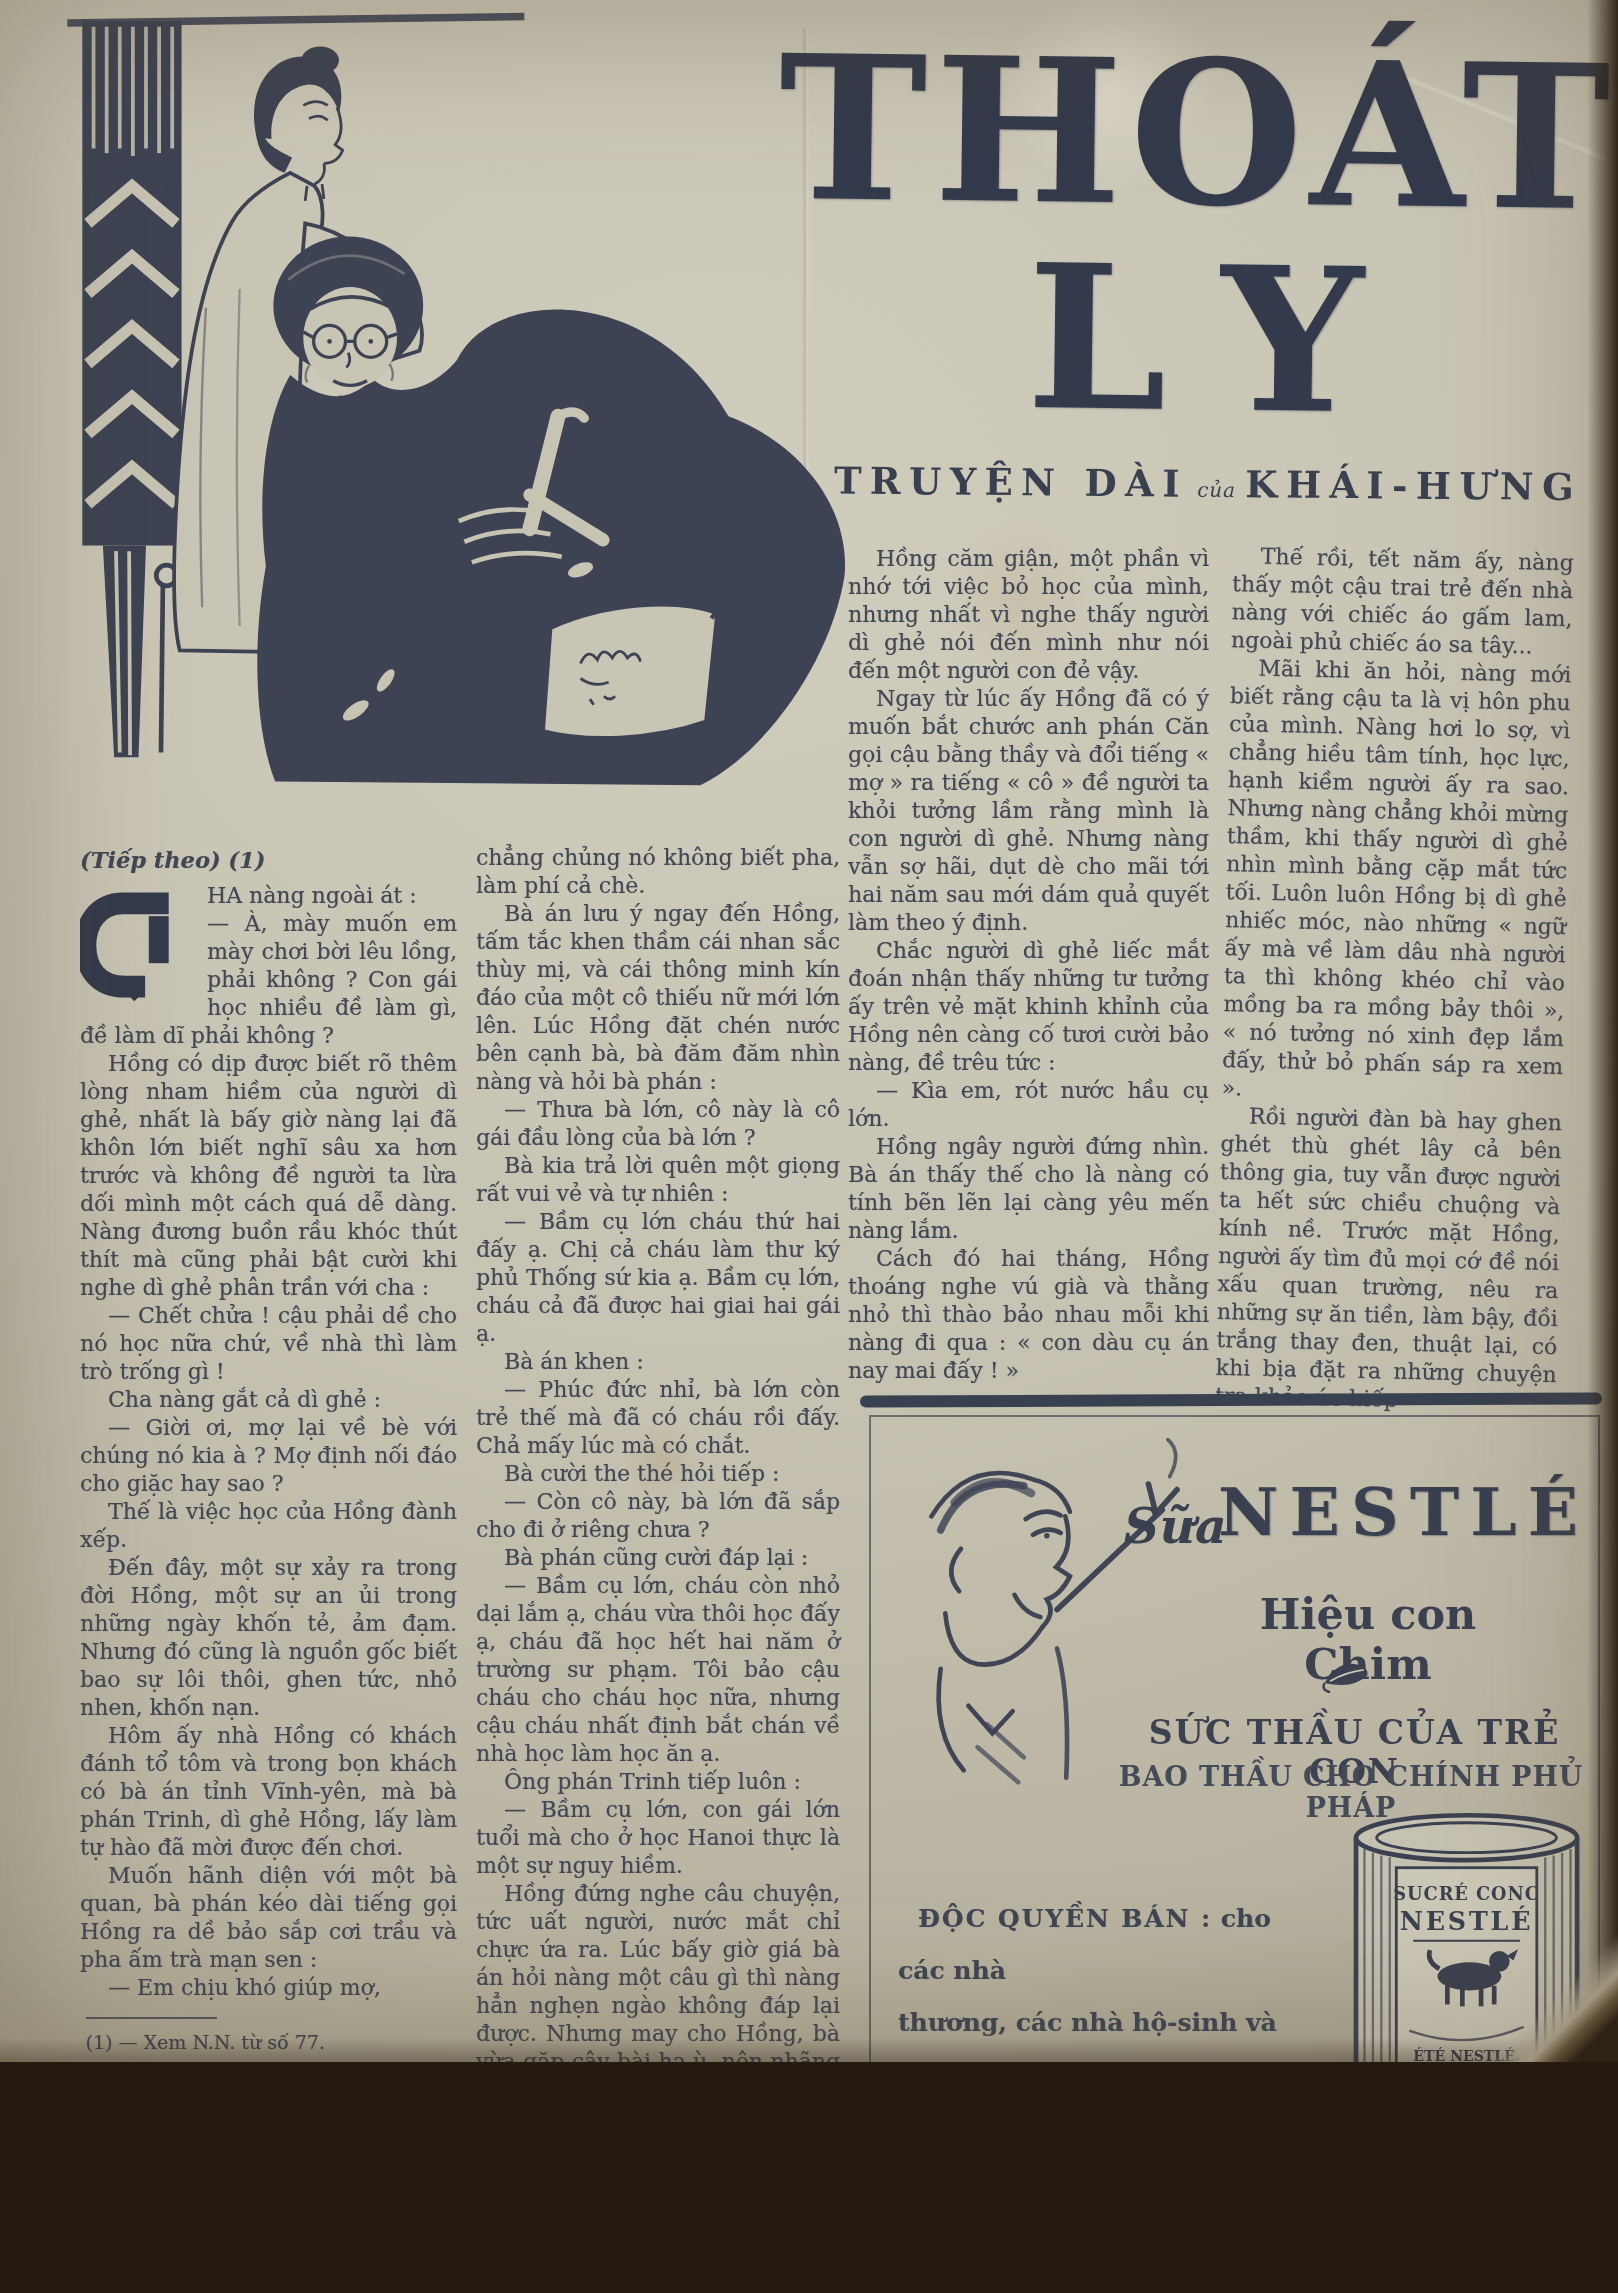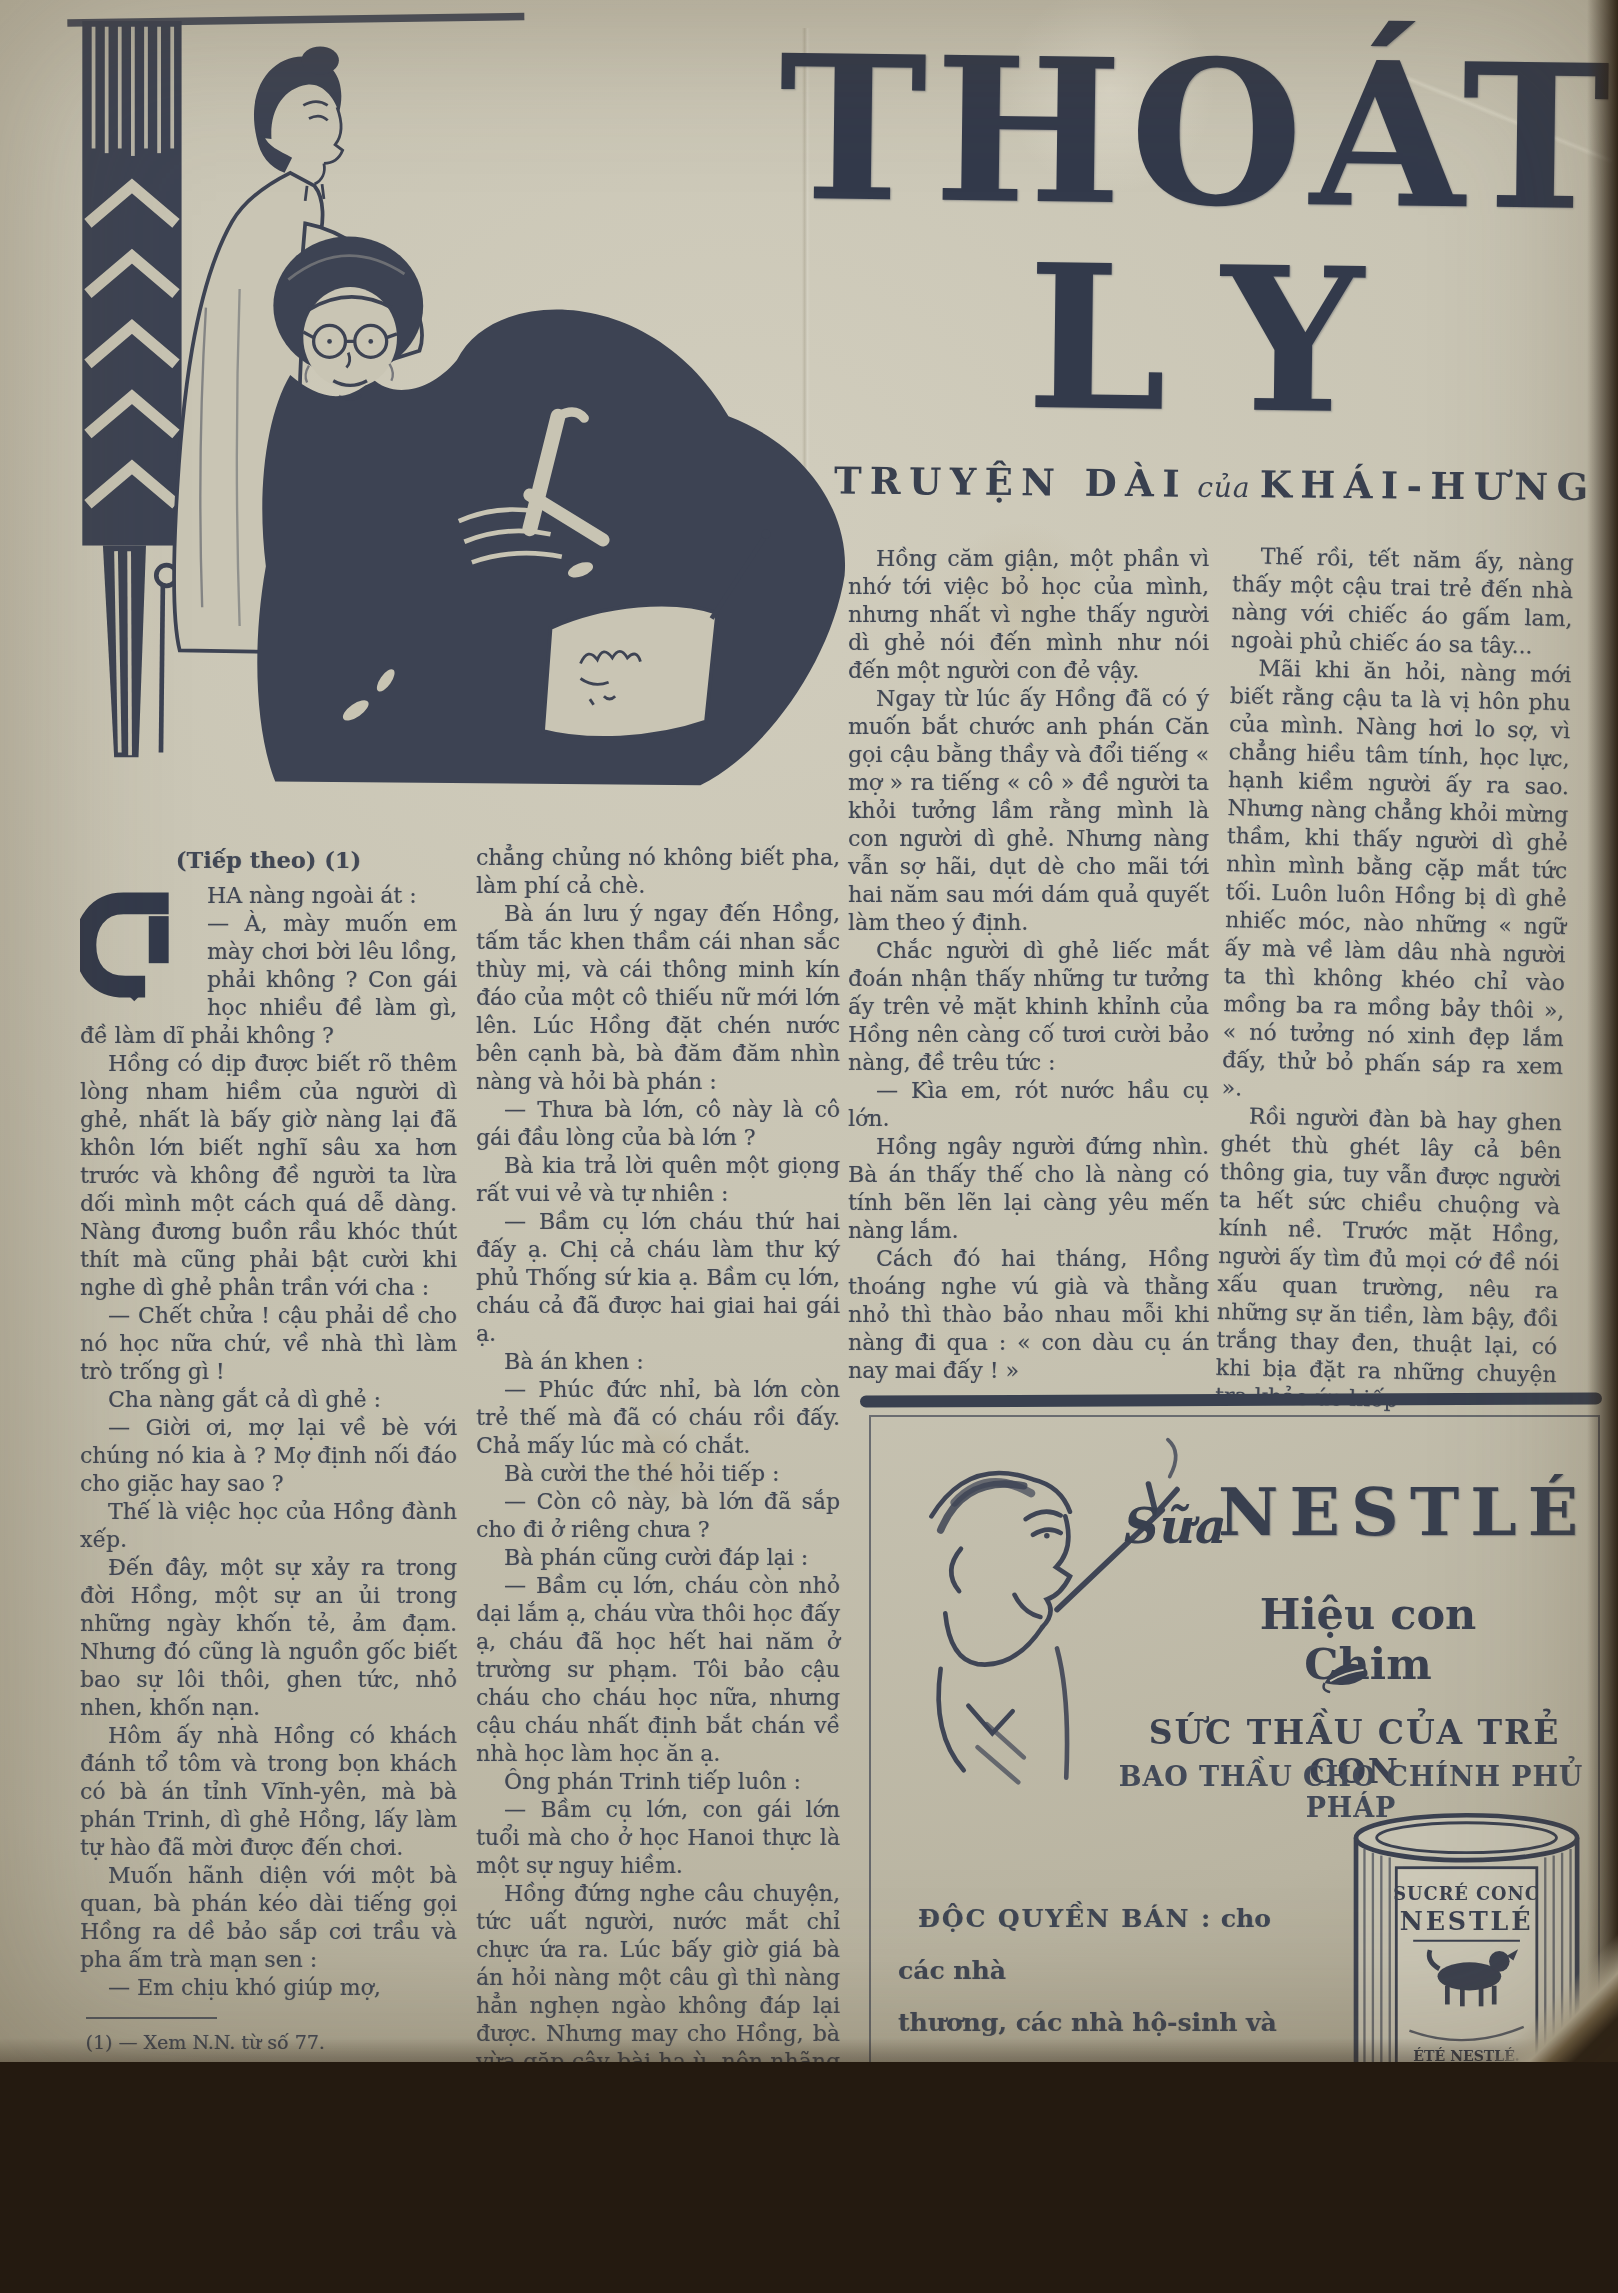--- a/index.html
+++ b/index.html
@@ -26,28 +26,28 @@
   
   .masthead{position:absolute;left:778px;top:0;width:843px;z-index:5;transform:rotate(.7deg);
     color:#333a4b;text-align:center;font-weight:bold;}
   .t1{position:absolute;left:0;top:34px;width:100%;font-size:199px;line-height:199px;letter-spacing:7.5px;
     text-shadow:0.9px 0.9px 1.9px rgba(51,58,75,.35);}
   .t2{position:absolute;left:33px;top:240px;width:100%;font-size:199px;line-height:199px;letter-spacing:67px;
     text-shadow:0.9px 0.9px 1.9px rgba(51,58,75,.35);}
   .subtitle{position:absolute;left:834px;top:461px;width:562px;z-index:5;text-align:center;transform:rotate(.5deg);
     color:#39404f;white-space:nowrap;}
   .sub-b{font-weight:bold;font-size:37px;letter-spacing:8.4px;}
-  .sub-i{font-style:italic;font-size:28px;letter-spacing:0.9px;padding:0 9.4px;}
+  .sub-i{font-style:italic;font-size:20px;letter-spacing:0.9px;padding:0 9.4px;}
   
   .col{position:absolute;z-index:5;font-size:22px;line-height:28px;text-align:justify;color:#414754;
     text-shadow:0.4px 0.4px 0.7px rgba(65,71,84,.45);}
   .col p{margin:0;}
   .p{text-indent:28px;}
   .p0{text-indent:0;}
-  .cont{text-align:center;font-weight:bold;font-size:22.5px;margin-bottom:7.5px !important;text-indent:0;}
+  .cont{font-style:italic;font-weight:bold;font-size:22.5px;margin-bottom:7.5px !important;text-indent:0;}
   #col1{left:80px;top:846px;width:377px;}
   #col2{left:476px;top:844px;width:364px;}
   #col3{left:848px;top:545px;width:361px;}
   #col4{left:1233px;top:542px;width:341px;transform:rotate(1.2deg);transform-origin:top left;}
   .dropcap-box{float:left;width:114px;height:109px;margin:7.5px 13px 1.9px 0;}
   .fnrule{border-top:2.3px solid rgba(60,66,80,.8);width:131px;margin:15px 0 9.4px 5.6px;}
   .footnote{font-size:19px;text-indent:5.6px;}
   
   .illus{position:absolute;left:56px;top:7.5px;z-index:4;}
   

